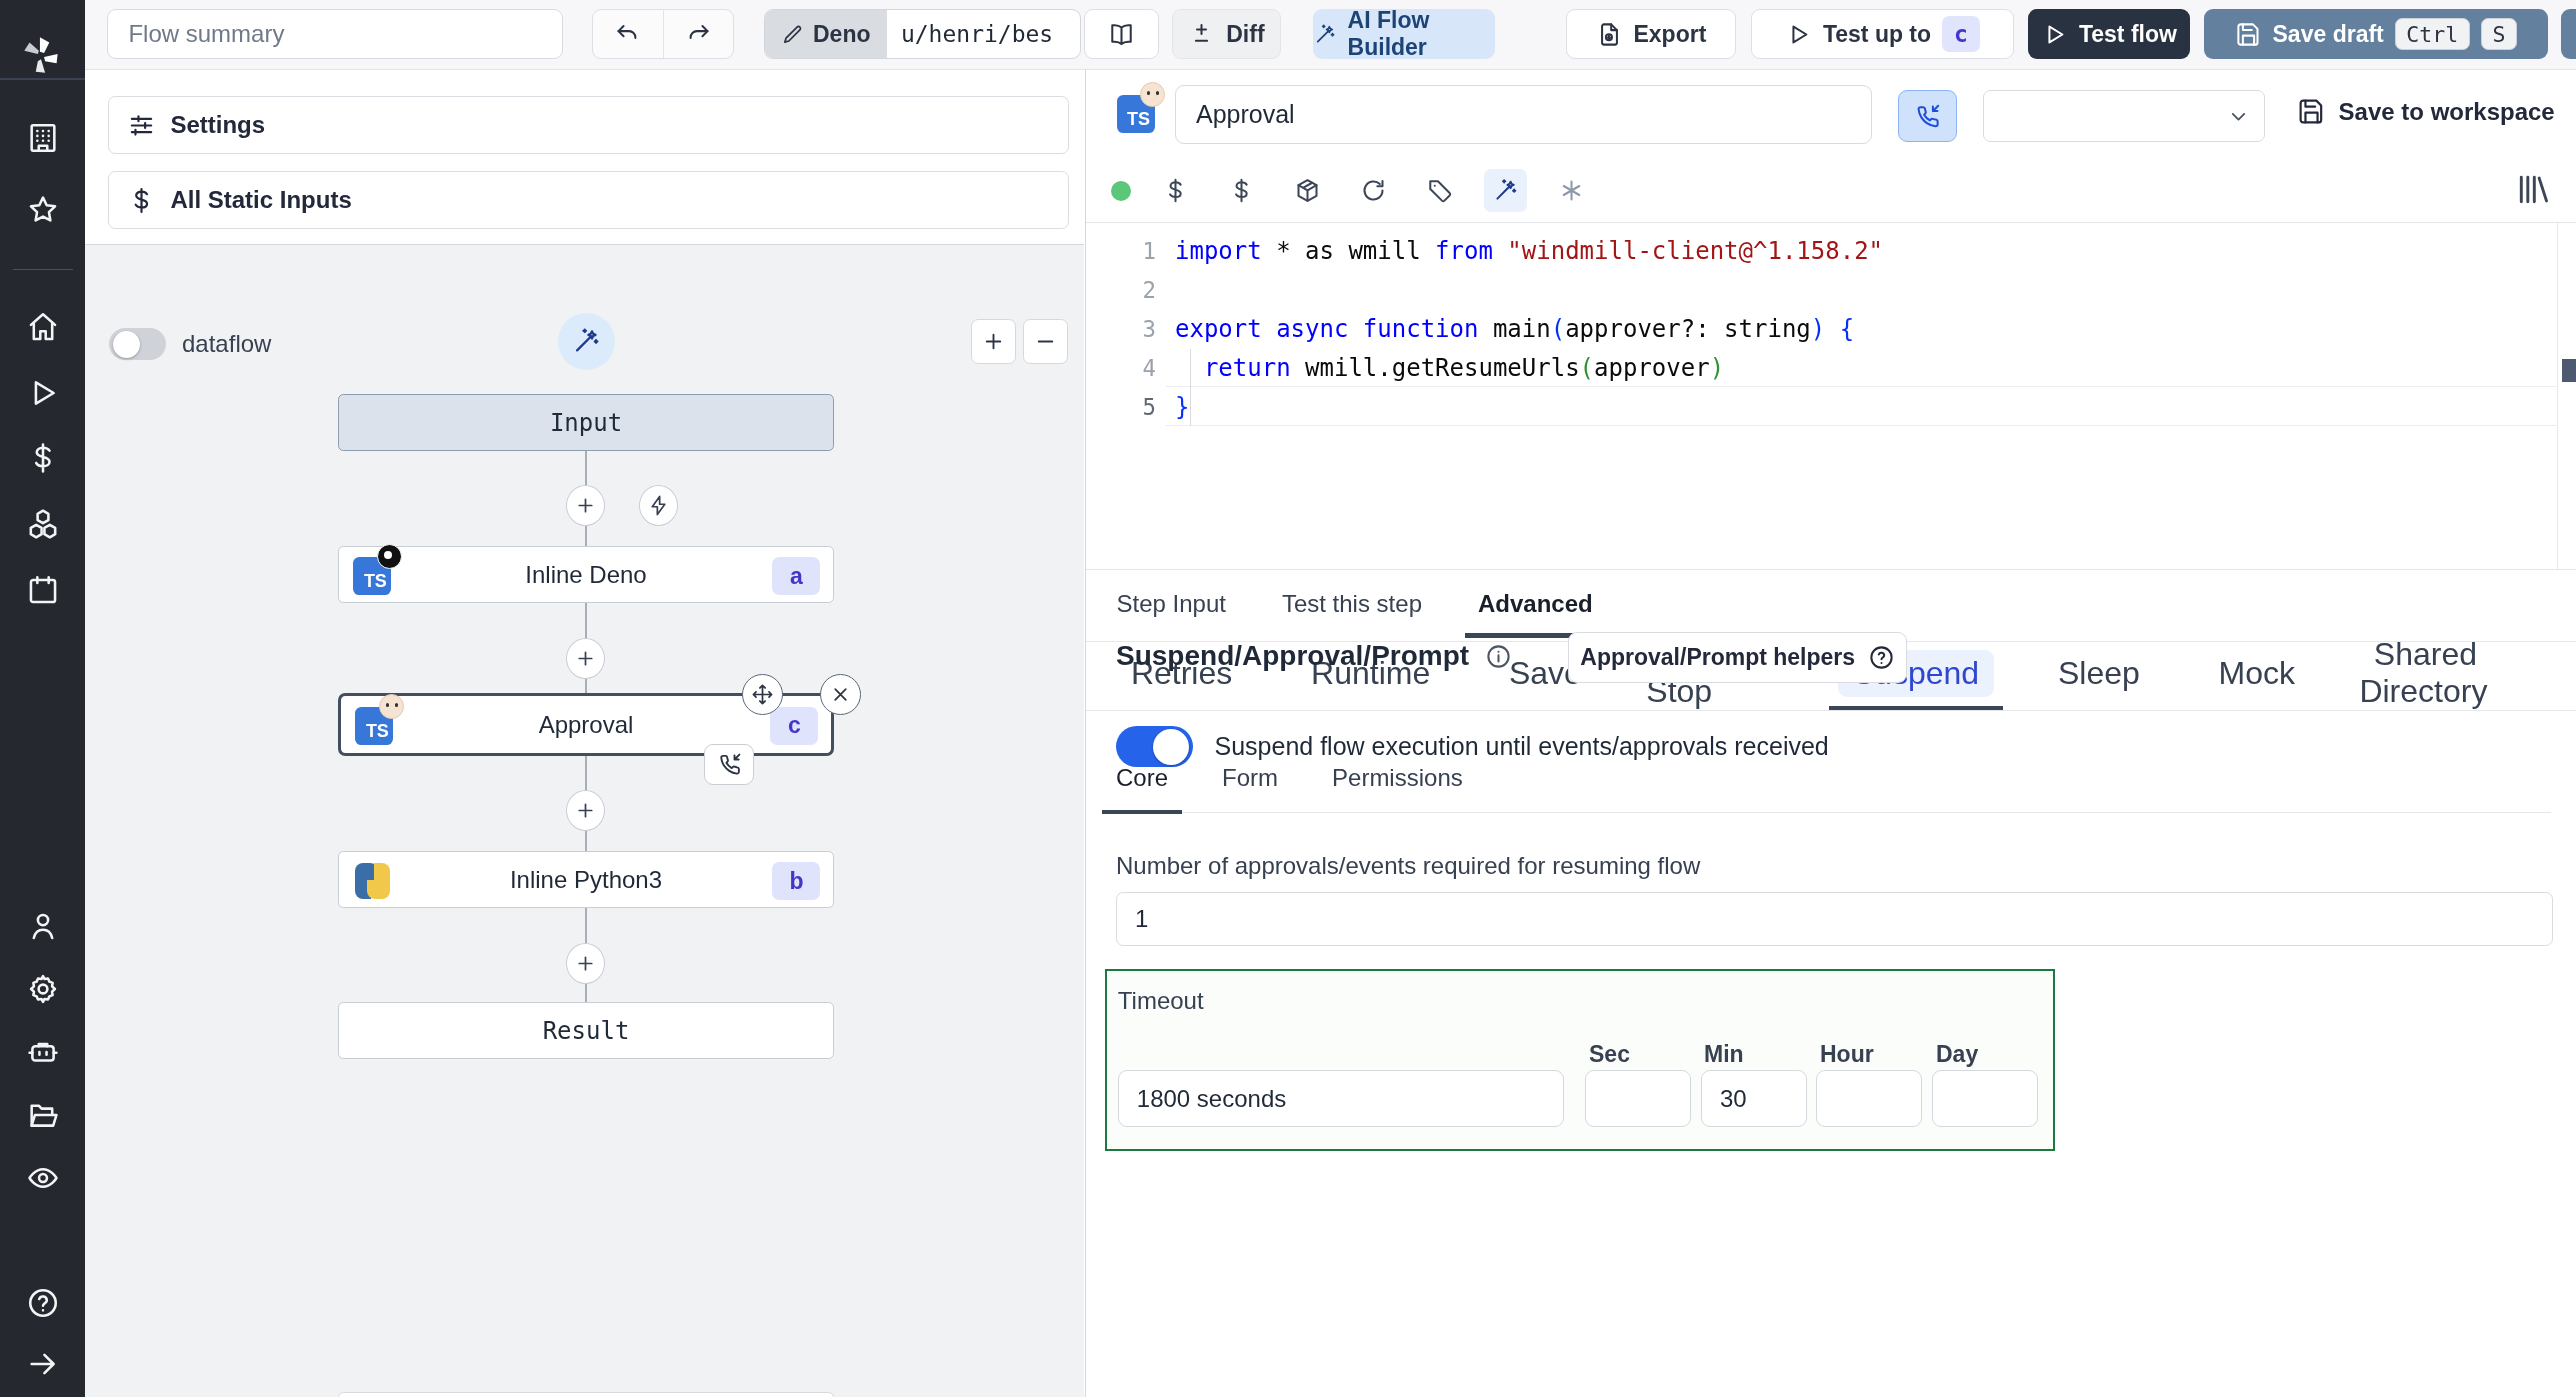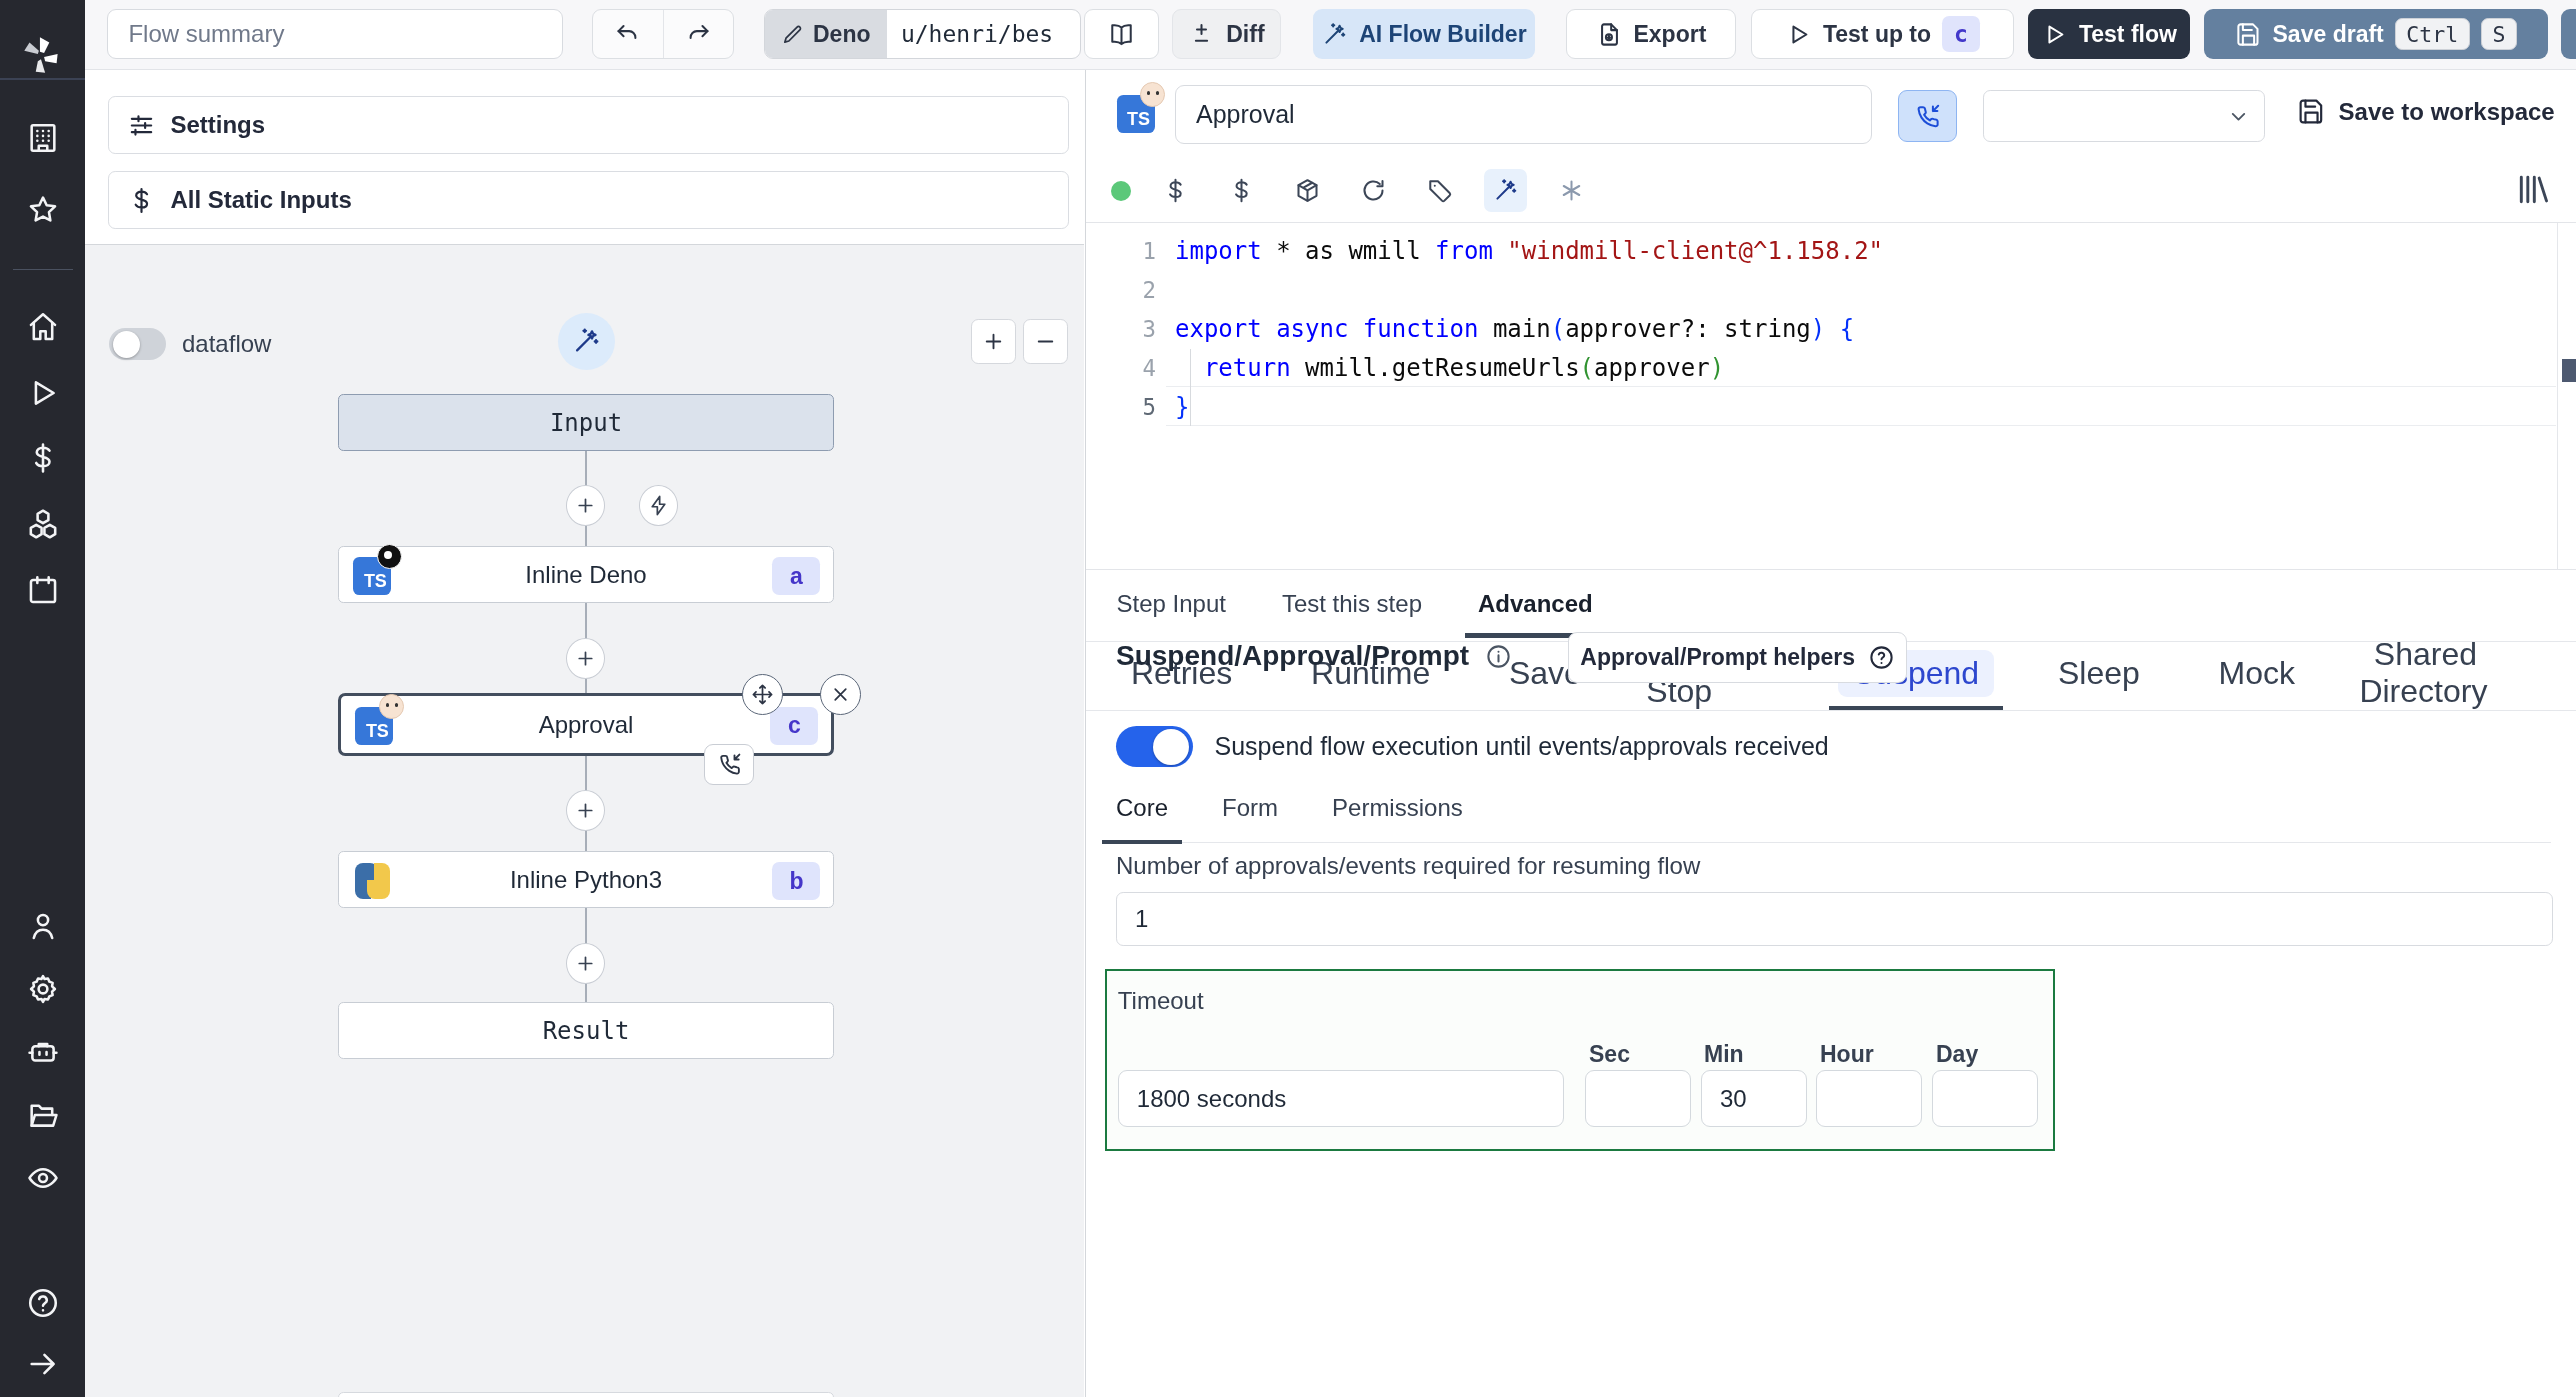--- a/index.html
+++ b/index.html
@@ -25,21 +25,21 @@
   .btn { display:flex; align-items:center; justify-content:center; gap:10.8px; border-radius:9px; font-size:23px; font-weight:600; cursor:pointer; }
   .btn svg { width:27px; height:27px; }
   .tb-undo-group { left:507px; top:9px; width:142px; height:50px; background:#fbfbfc; border:1.8px solid #dcdfe3; border-radius:9px; display:flex; overflow:hidden; }
   .tb-undo-group .half { flex:1; display:flex; align-items:center; justify-content:center; color:#2c3444; cursor:pointer; }
   .tb-undo-group .half + .half { border-left:1.8px solid #e3e5e9; }
   .tb-path { left:679px; top:9px; width:317px; height:50px; border:1.8px solid #d3d6db; border-radius:9px; display:flex; overflow:hidden; background:#fff; }
   .tb-path .seg-gray { background:#d9dce1; display:flex; align-items:center; gap:9px; padding:0 16px; font-size:23px; font-weight:700; color:#2c3444; }
   .tb-path .seg-white { display:flex; align-items:center; padding:0 14.4px; font-size:23px; color:#1f2937; }
   .tb-book { left:999px; top:9px; width:75px; height:50px; background:#fff; border:1.8px solid #dcdfe3; color:#2c3444; }
   .tb-diff { left:1087px; top:9px; width:109px; height:50px; background:#eff0f2; border:1.8px solid #e3e5e9; color:#2c3444; }
-  .tb-ai { left:1228px; top:9px; width:222px; height:50px; background:#d7e6f8; color:#1d4476; }
+  .tb-ai { left:1228px; top:9px; width:182px; height:50px; background:#d7e6f8; color:#1d4476; }
   .tb-export { left:1481px; top:9px; width:170px; height:50px; background:#fff; border:1.8px solid #dcdfe3; color:#2c3444; }
   .tb-testupto { left:1666px; top:9px; width:263px; height:50px; background:#fff; border:1.8px solid #dcdfe3; color:#2c3444; }
   .badge-key { background:#e0e4fc; color:#4338ca; border-radius:7.2px; width:38px; height:36px; display:flex; align-items:center; justify-content:center; font-weight:700; font-size:23px; }
   .tb-testflow { left:1943px; top:9px; width:162px; height:50px; background:#293241; color:#fff; }
   .tb-savedraft { left:2119px; top:9px; width:344px; height:50px; background:#64809f; color:#fff; }
   .kbd { background:#f1f2f4; border:0.9px solid #cdd1d7; border-radius:7.2px; color:#2c3444; font-size:21.5px; padding:2.7px 10.8px; font-family:"DejaVu Sans Mono",monospace; font-weight:400; }
   .tb-partial { left:2476px; top:9px; width:108px; height:50px; background:#64809f; border-radius:9px; }
 
   
   .flow-panel { left:85px; top:70px; width:1001px; height:1327px; background:#fff; border-right:1.8px solid #d4d7db; }
@@ -129,21 +129,21 @@
   .subtab.active .pill { background:#ecf1fe; color:#2d47ce; }
   .subtab.active::after { content:""; position:absolute; left:-9px; right:-9px; bottom:0; height:4.5px; background:#3a4656; }
 
   .suspend-head { position:absolute; left:30px; top:570px; display:flex; align-items:center; gap:16px; }
   .suspend-title { font-size:28px; font-weight:700; color:#1f2937; }
   .info-ic { color:#4b5563; } .info-ic svg { width:27px; height:27px; }
   .helpers-btn { position:absolute; left:482px; top:562px; width:339px; height:51px; background:#fff; border:1.8px solid #d8dbe0; border-radius:9px;
     display:flex; align-items:center; justify-content:center; gap:12.6px; font-size:23px; font-weight:700; color:#23293a; cursor:pointer; }
   .helpers-btn svg { width:27px; height:27px; }
   .suspend-toggle-row { position:absolute; left:30px; top:631px; display:flex; align-items:center; gap:21.5px; font-size:25px; color:#1f2937;margin-top:25px; }
-  .inner-tabs { position:absolute; left:30px; top:719px; width:1435px; border-bottom:1.8px solid #e5e7eb; display:flex; gap:54px; }
+  .inner-tabs { position:absolute; left:30px; top:689px; width:1435px; border-bottom:1.8px solid #e5e7eb; display:flex; gap:54px; }
   .itab { font-size:24px; color:#374151; padding:5.4px 0 20px; position:relative; cursor:pointer; }
   .itab.active { color:#19202c; }
   .itab.active::after { content:""; position:absolute; left:-14.4px; right:-14.4px; bottom:-1.8px; height:4.5px; background:#3a4656; }
   .approvals-label { position:absolute; left:30px; top:782px; font-size:24px; color:#374151; }
   .approvals-input { position:absolute; left:30px; top:822px; width:1437px; height:54px; border:1.8px solid #d8dbe0; border-radius:7.2px;
     display:flex; align-items:center; padding:0 18px; font-size:24px; color:#1f2937; background:#fff; }
   .timeout-box { position:absolute; left:19px; top:899px; width:950px; height:182px; border:2.7px solid #1b7a40; background:#fbfdfb; }
   .timeout-label { position:absolute; left:10.8px; top:16px; font-size:24px; color:#374151; }
   .tm-unit-label { position:absolute; top:70px; font-size:23px; font-weight:600; color:#374151; }
   .tm-input { position:absolute; top:99px; height:57px; border:1.8px solid #d4d9de; border-radius:9px; background:#fff;

